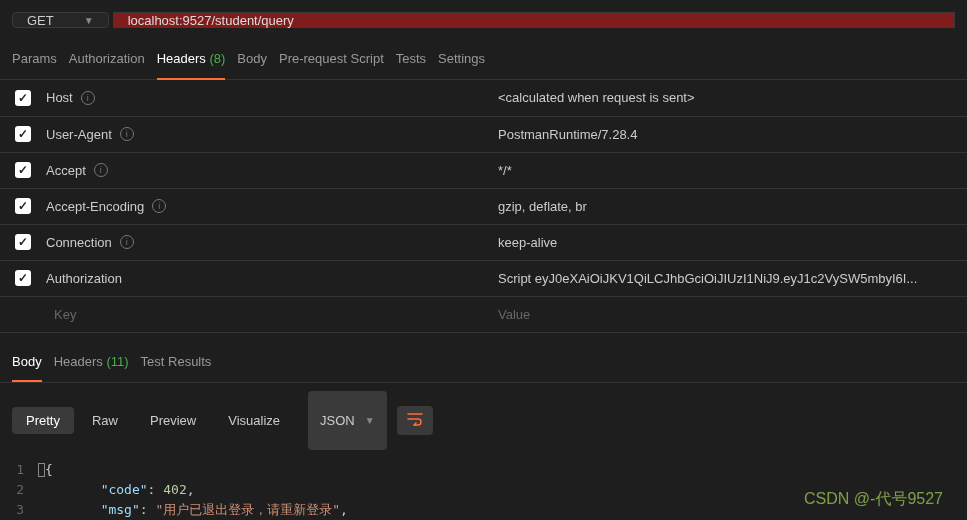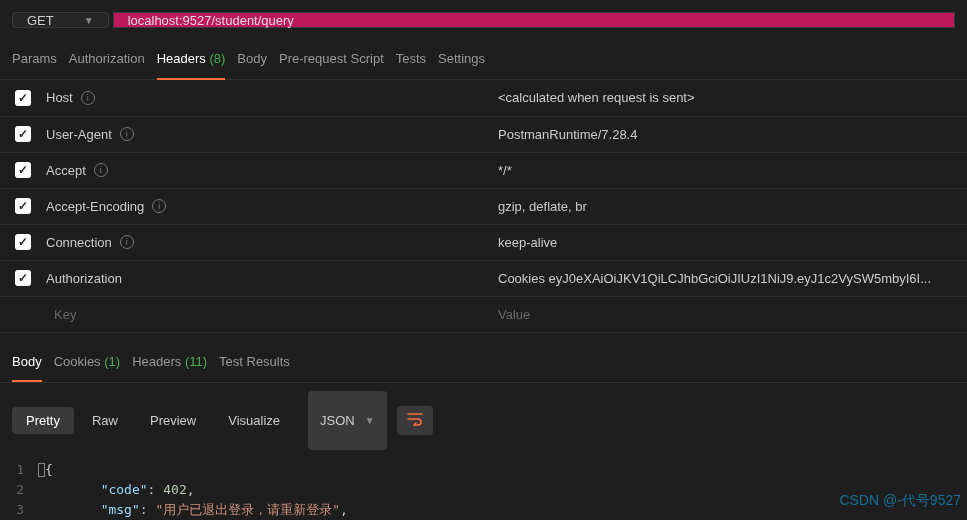--- a/index.html
+++ b/index.html
@@ -24,21 +24,21 @@
   border-radius: 4px;
   display: flex;
   align-items: center;
   padding: 0 14px;
   gap: 30px;
   font-size: 13px;
 }
 .method-select .chevron { color: #888; font-size: 10px; }
 .url-input {
   flex: 1;
-  background: #be185d;
+  background: #7f1d1d;
   border: 1px solid #3a3a3a;
   border-radius: 0;
   display: flex;
   align-items: center;
   padding: 0 14px;
   color: #ddd;
 }
 .req-tabs, .res-tabs {
   display: flex;
   gap: 12px;
@@ -133,24 +133,24 @@
 .line-no { width: 38px; text-align: right; color: #666; padding-right: 14px; }
 .code-content { white-space: pre; color: #ccc; }
 .tok-brace { color: #ccc; }
 .tok-key { color: #9cdcfe; }
 .tok-num { color: #b5cea8; }
 .tok-str { color: #ce9178; }
 .tok-null { color: #0ea5e9; }
 .cursor-box { display: inline-block; width: 7px; height: 14px; border: 1px solid #888; vertical-align: middle; }
 .watermark {
   position: absolute;
-  right: 6px;
+  right: 24px;
   bottom: 10px;
-  color: #0ea5e9;
-  font-size: 14px;
+  color: #bef264;
+  font-size: 16px;
   opacity: 0.6;
 }
 </style>
 </head>
 <body>
 
 <div class="top-bar">
   <div class="method-select">
     <span>GET</span>
     <span class="chevron">▼</span>
@@ -224,35 +224,32 @@
         </td>
     <td class="col-value"><span>keep-alive</span></td>
   </tr>
   <tr>
     <td class="col-check"><span class="checkbox">✓</span></td>
     <td class="col-key">
           <div class="key-cell">
             <span>Authorization</span>
           </div>
         </td>
-    <td class="col-value"><span>Cookies eyJ0eXAiOiJKV1QiLCJhbGciOiJIUzI1NiJ9.eyJ1c2VySW5mbyI6I...</span></td>
+    <td class="col-value"><span>Script eyJ0eXAiOiJKV1QiLCJhbGciOiJIUzI1NiJ9.eyJ1c2VySW5mbyI6I...</span></td>
   </tr>
   <tr class="placeholder-row">
     <td class="col-check"></td>
     <td class="col-key"><span>Key</span></td>
     <td class="col-value"><span>Value</span></td>
   </tr>
 </tbody>
   </table>
 
 <div class="res-tabs">
   <div class="res-tab active">Body</div>
-  <div class="res-tab">
-    <span>Cookies</span>&nbsp;<span class="count-green">(1)</span>
-  </div>
   <div class="res-tab">
     <span>Headers</span>&nbsp;<span class="count-green">(11)</span>
   </div>
   <div class="res-tab">Test Results</div>
 </div>
 
 <div class="body-toolbar">
   <div class="tb-btn active">Pretty</div>
   <div class="tb-btn">Raw</div>
   <div class="tb-btn">Preview</div>

